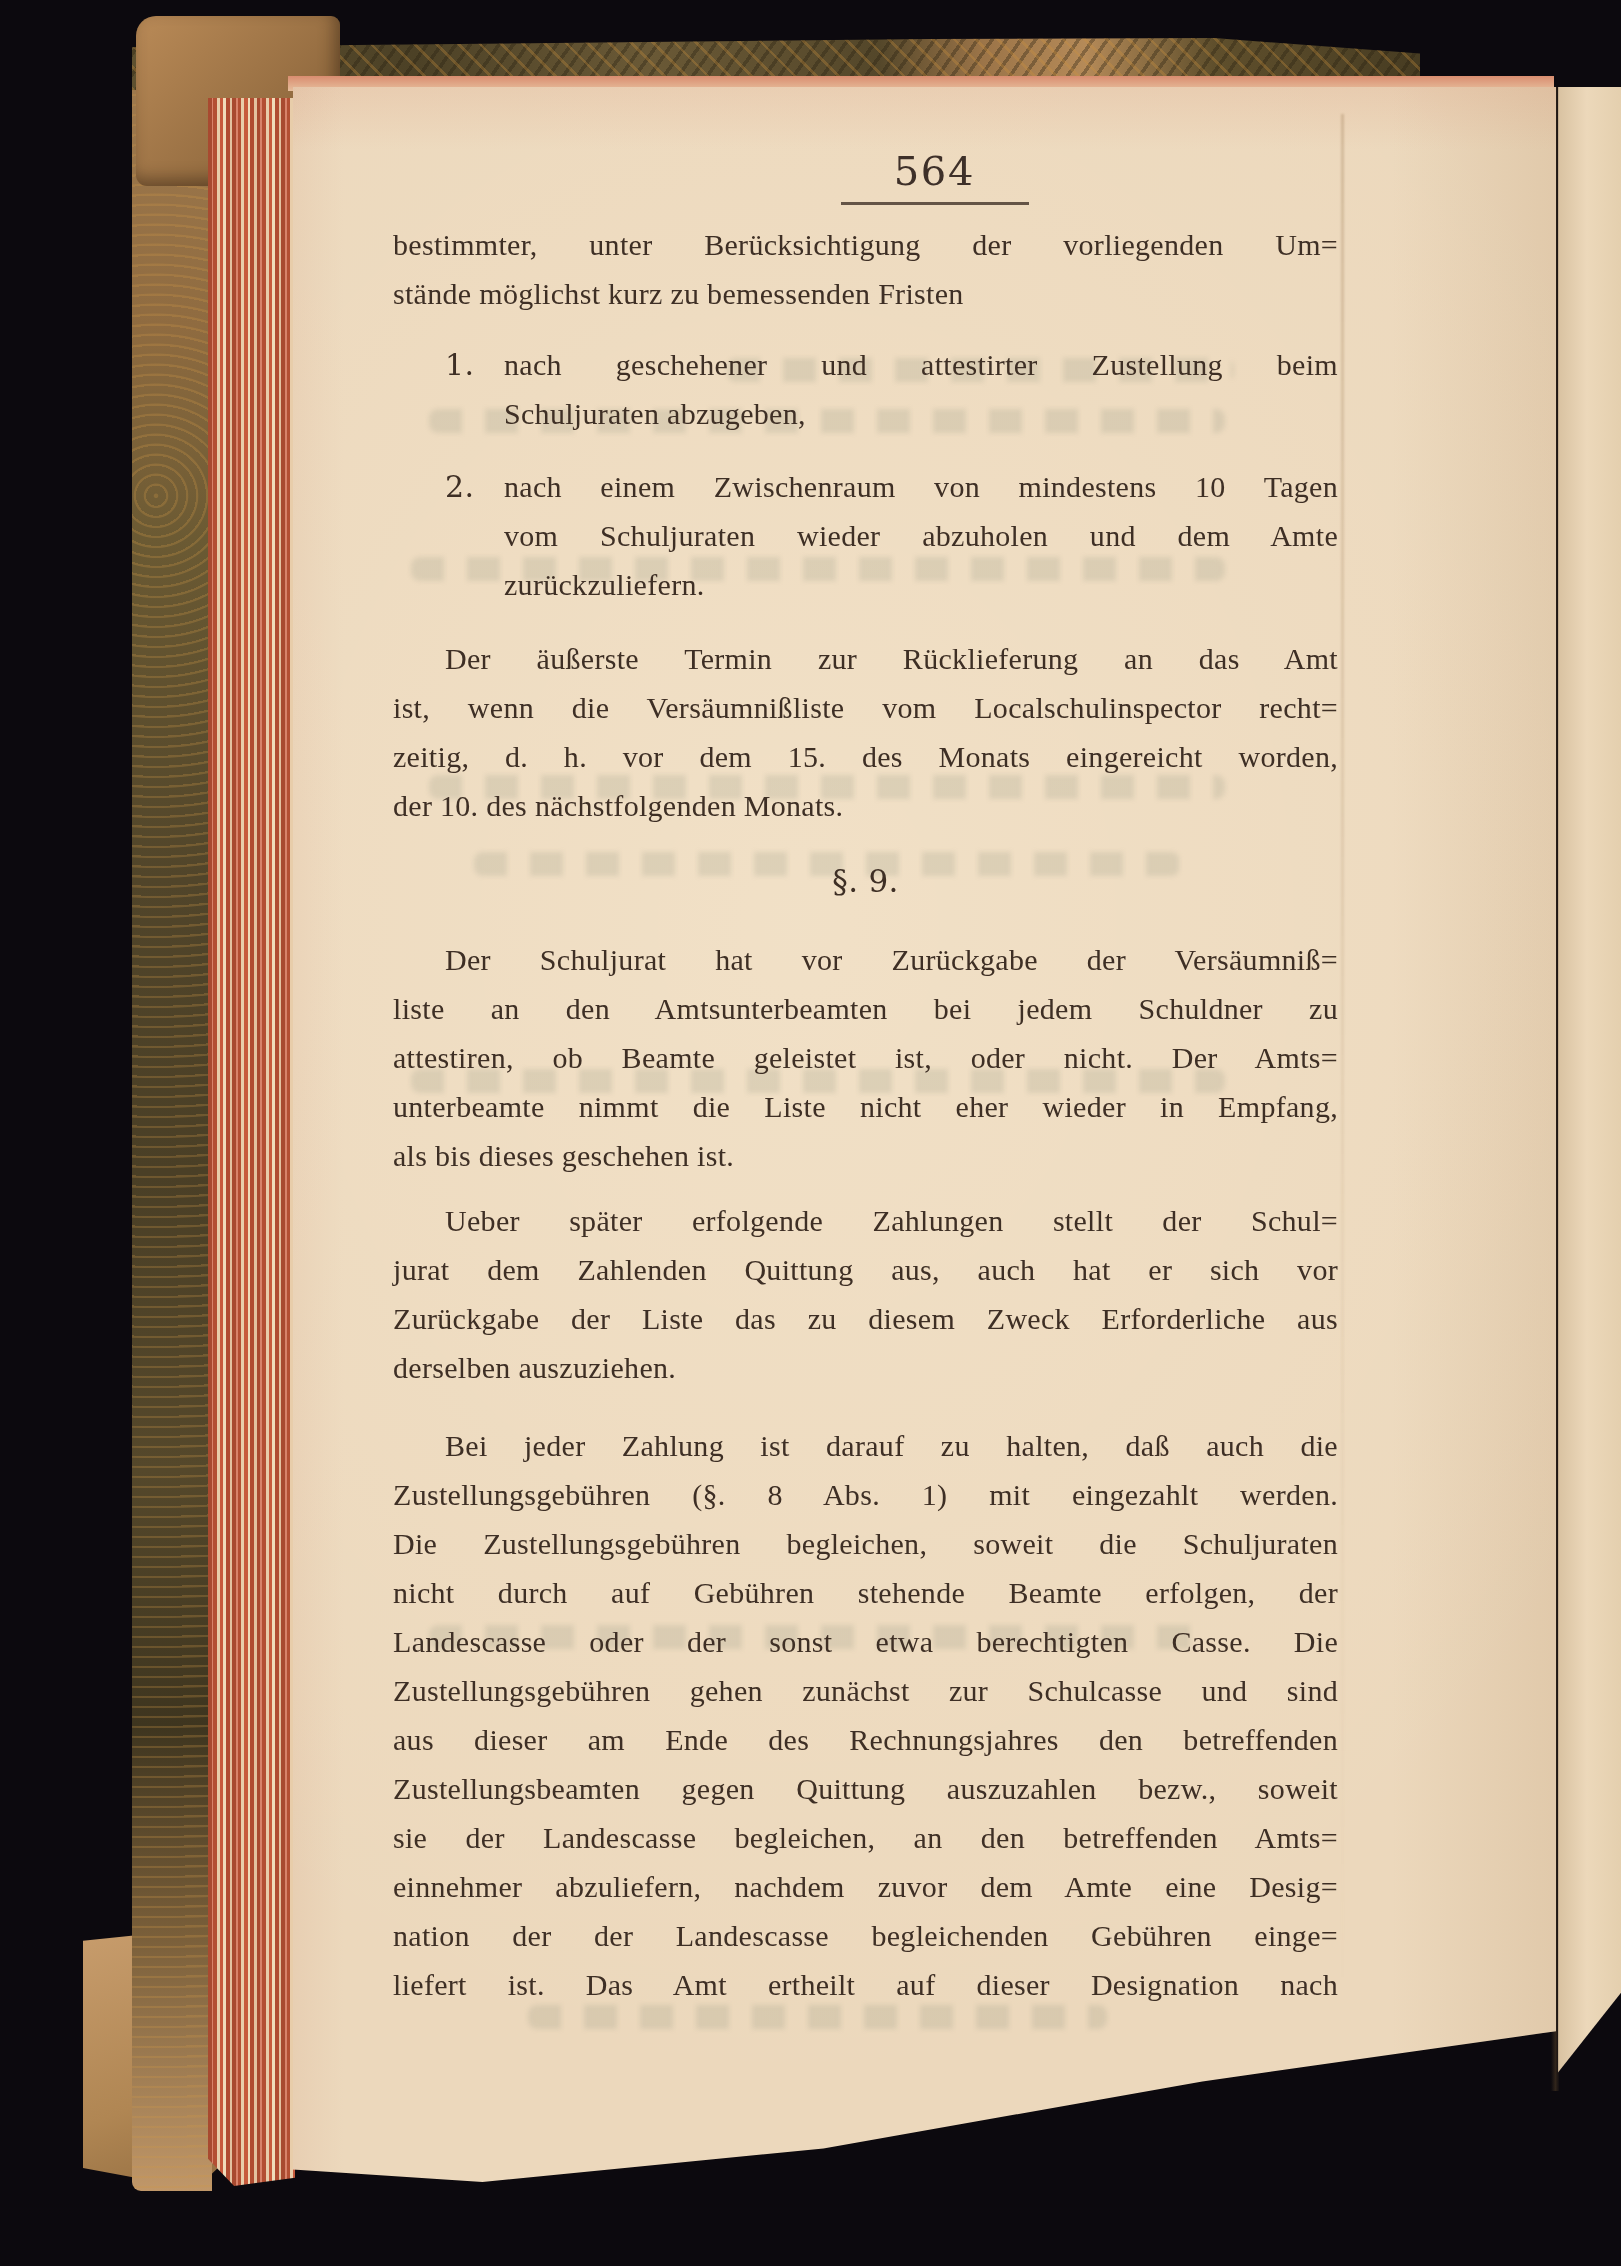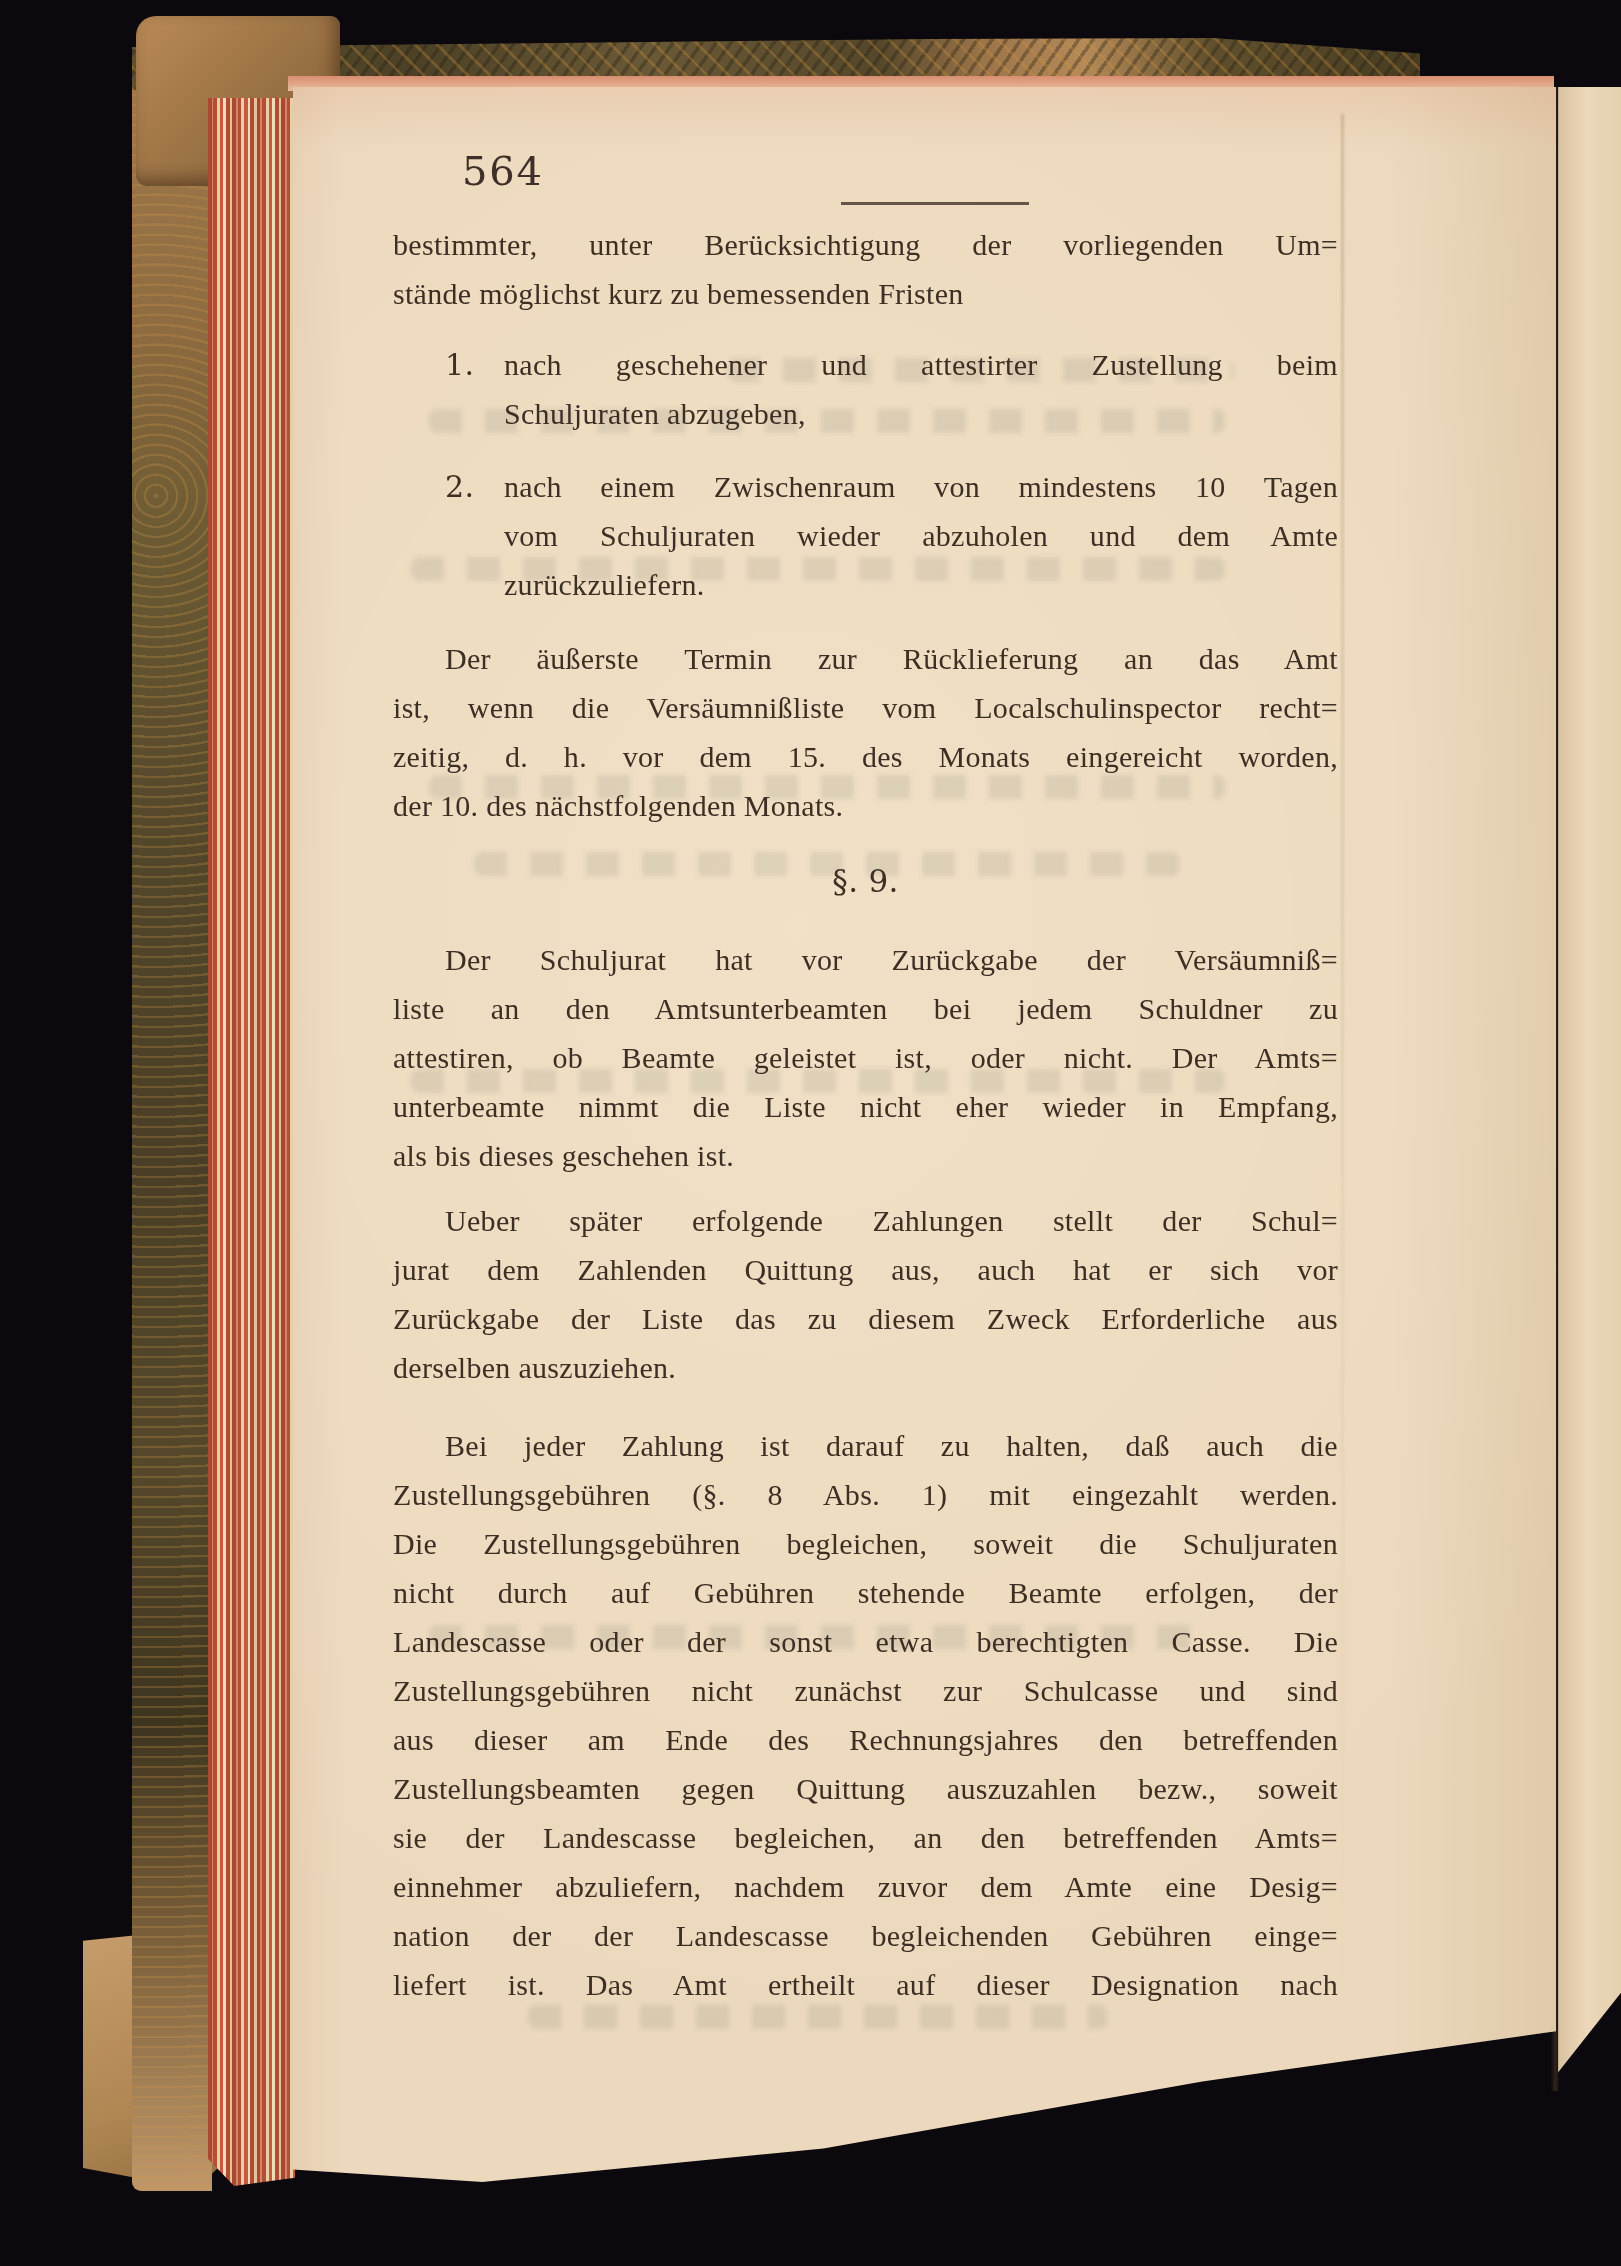--- a/index.html
+++ b/index.html
@@ -92,21 +92,21 @@
   .g3 { left: 118px; top: 470px;  width: 814px; }
   .g4 { left: 136px; top: 688px;  width: 796px; }
   .g5 { left: 181px; top: 765px;  width: 706px; }
   .g6 { left: 118px; top: 982px; width: 814px; }
   .g7 { left: 136px; top: 1538px; width: 778px; }
   .g8 { left: 235px; top: 1918px; width: 579px; }
 
   
   .folio-wrap {
     position: absolute; left: 100px; top: 63px; width: 945px;
-    transform: translateX(69px); z-index: 2;
+    transform: translateX(69px); text-align: center; z-index: 2;
   }
   .folio {
     font-size: 40px; color: #3e3029; letter-spacing: 1.8px; line-height: 43px;
   }
   .folio-rule {
     width: 188px; height: 2.7px; margin: 9px auto 0;
     background: #45362b; opacity: .82;
   }
 
   
@@ -205,21 +205,21 @@
         <div class="ln">Zurückgabe der Liste das zu diesem Zweck Erforderliche aus</div>
         <div class="ln end">derselben auszuziehen.</div>
       </div>
 
       <div class="para p5">
         <div class="ln first-indent">Bei jeder Zahlung ist darauf zu halten, daß auch die</div>
         <div class="ln">Zustellungsgebühren (§. 8 Abs. 1) mit eingezahlt werden.</div>
         <div class="ln">Die Zustellungsgebühren begleichen, soweit die Schuljuraten</div>
         <div class="ln">nicht durch auf Gebühren stehende Beamte erfolgen, der</div>
         <div class="ln">Landescasse oder der sonst etwa berechtigten Casse. Die</div>
-        <div class="ln">Zustellungsgebühren nicht zunächst zur Schulcasse und sind</div>
+        <div class="ln">Zustellungsgebühren gehen zunächst zur Schulcasse und sind</div>
         <div class="ln">aus dieser am Ende des Rechnungsjahres den betreffenden</div>
         <div class="ln">Zustellungsbeamten gegen Quittung auszuzahlen bezw., soweit</div>
         <div class="ln">sie der Landescasse begleichen, an den betreffenden Amts=</div>
         <div class="ln">einnehmer abzuliefern, nachdem zuvor dem Amte eine Desig=</div>
         <div class="ln">nation der der Landescasse begleichenden Gebühren einge=</div>
         <div class="ln">liefert ist. Das Amt ertheilt auf dieser Designation nach</div>
       </div>
 
     </div>
   </div>

